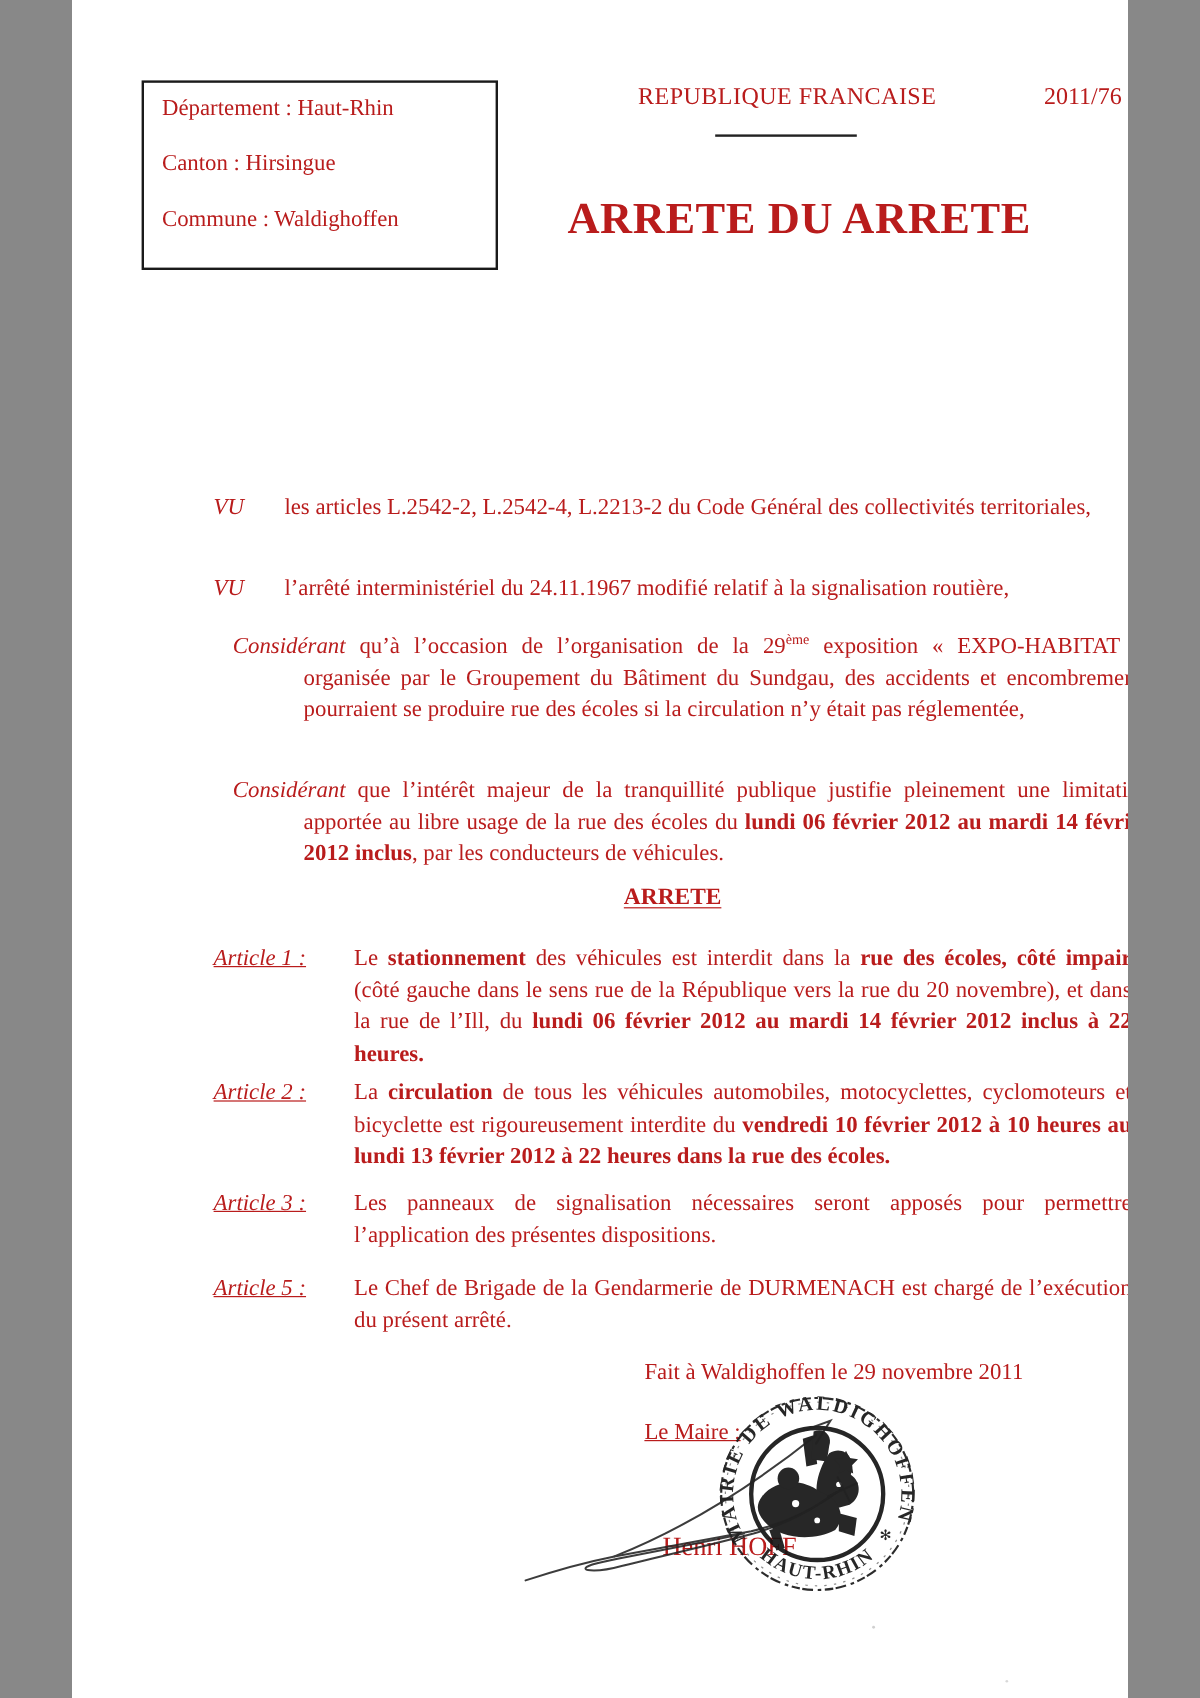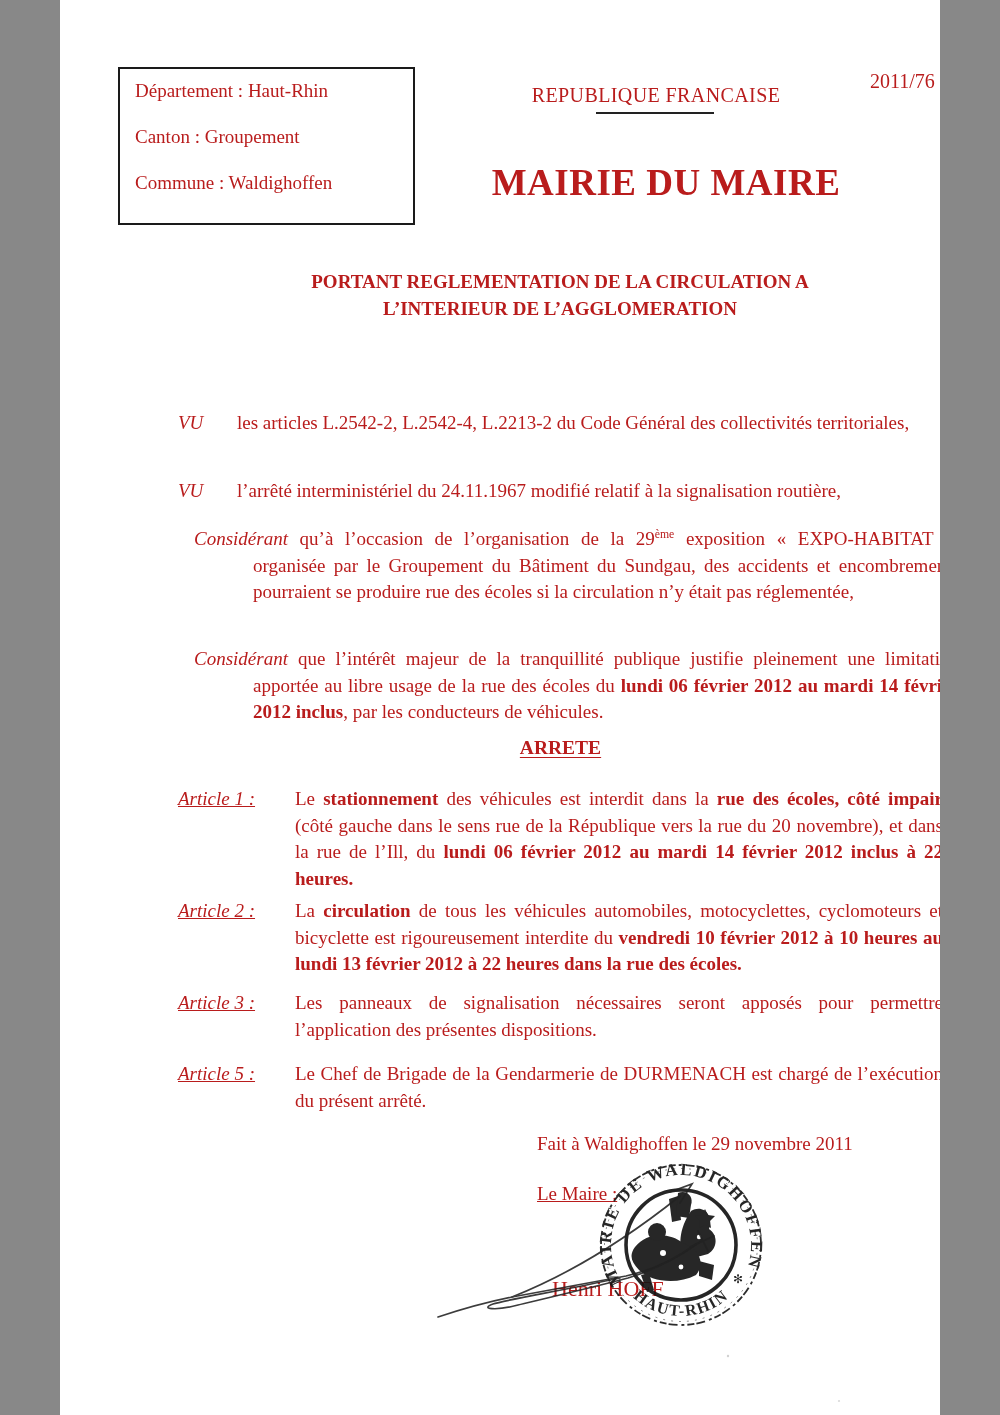--- a/index.html
+++ b/index.html
@@ -11,21 +11,21 @@
   }
   .abs{position:absolute;}
   
   .corner-box{
     left:58px;top:67px;width:270px;height:142px;
     border:2px solid #1a1a1a;padding:12px 8px 0 15px;
     font-size:19px;
   }
   .corner-box .line{line-height:20px;margin-bottom:26px;white-space:nowrap;}
   
-  .republic{left:346px;top:84px;width:500px;text-align:center;font-size:20px;letter-spacing:.4px;}
+  .republic{left:346px;top:70px;width:500px;text-align:center;font-size:20px;letter-spacing:.4px;}
   .refnum{left:810px;top:70px;font-size:20px;}
   .hrule{left:536px;top:112px;width:118px;border-top:2px solid #222;height:0;}
   .title{left:346px;top:161px;width:520px;margin:0;text-align:center;
     font-size:37px;font-weight:bold;letter-spacing:.5px;white-space:nowrap;}
   .subject{left:118px;top:268px;width:764px;text-align:center;
     font-weight:bold;font-size:19px;line-height:27px;}
   
   .bodytxt{font-size:19px;line-height:26.5px;}
   .intro{left:118px;top:367px;width:765px;}
   .hang{left:118px;top:0;width:765px;text-align:justify;padding-left:59px;text-indent:-59px;box-sizing:border-box;margin-left:16px;}
@@ -47,33 +47,29 @@
   .stamp-svg{left:521px;top:1145px;width:200px;height:200px;}
   .sig-svg{left:0;top:0;width:1000px;height:1415px;pointer-events:none;}
 </style>
 </head>
 <body>
 
 <div class="page">
 
   <div class="abs corner-box">
     <div class="line">Département : Haut-Rhin</div>
-    <div class="line">Canton : Groupement</div>
+    <div class="line">Canton : Hirsingue</div>
     <div class="line">Commune : Waldighoffen</div>
   </div>
 
   <div class="abs republic">REPUBLIQUE FRANCAISE</div>
   <div class="abs refnum">2011/76</div>
   <div class="abs hrule"></div>
-  <h1 class="abs title">MAIRIE DU MAIRE</h1>
+  <h1 class="abs title">ARRETE DU ARRETE</h1>
 
-  <div class="abs subject">
-    <div>PORTANT REGLEMENTATION DE LA CIRCULATION A</div>
-    <div>L’INTERIEUR DE L’AGGLOMERATION</div>
-  </div>
 
 
   <div class="abs row vu bodytxt" style="top:410px">
     <span class="lbl">VU</span>
     <span class="bd"><span>les articles L.2542-2, L.2542-4, L.2213-2 du Code Général des collectivités territoriales,</span></span>
   </div>
   <div class="abs row vu bodytxt" style="top:478px">
     <span class="lbl">VU</span>
     <span class="bd"><span>l’arrêté interministériel du 24.11.1967 modifié relatif à la signalisation routière,</span></span>
   </div>

